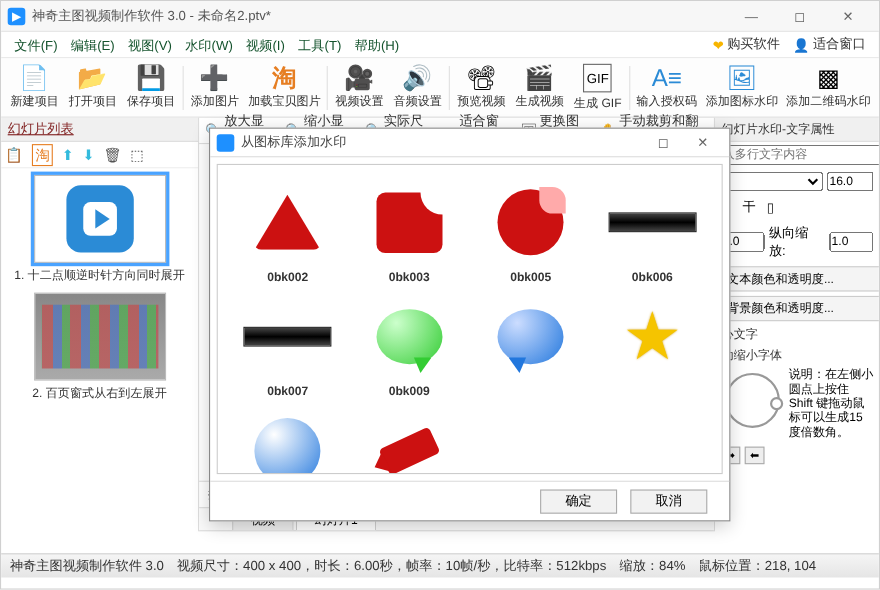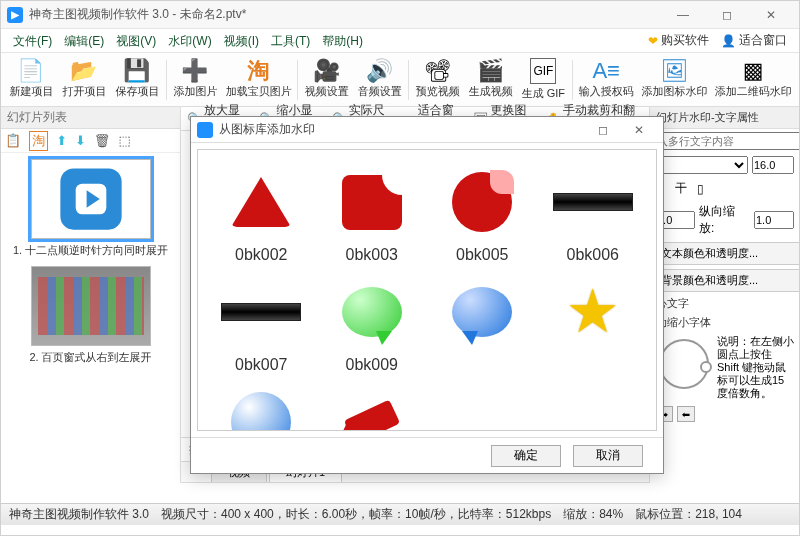--- a/index.html
+++ b/index.html
@@ -12,21 +12,21 @@
 .menubar .mi { padding: 0 6px; color: #14532d; line-height: 24px; }
 .menubar .sp { flex: 1; }
 .menubar .rlink { padding: 0 6px; color: #333; display: flex; align-items: center; gap: 3px; }
 .toolbar { height: 54px; display: flex; align-items: center; padding: 2px 4px; border-bottom: 1px solid #ddd; background: #fdfdfd; }
 .toolbar .tb { display: flex; flex-direction: column; align-items: center; justify-content: center; padding: 2px 6px; min-width: 48px; height: 50px; gap: 2px; }
 .toolbar .tb .ic { font-size: 22px; line-height: 22px; }
 .toolbar .tb .lb { font-size: 11px; color: #333; white-space: nowrap; }
 .toolbar .sep { width: 1px; height: 40px; background: #e0e0e0; margin: 0 2px; }
 .body { display: flex; height: 376px; }
 .leftpanel { width: 180px; border-right: 1px solid #ddd; display: flex; flex-direction: column; }
-.lp-head { height: 22px; background: #f0f0f0; display: flex; align-items: center; padding: 0 6px; border-bottom: 1px solid #ddd; color: #737373; }
+.lp-head { height: 22px; background: #f0f0f0; display: flex; align-items: center; padding: 0 6px; border-bottom: 1px solid #ddd; color: #7f1d1d; text-decoration: underline; }
 .lp-tools { height: 24px; display: flex; align-items: center; padding: 0 4px; gap: 8px; border-bottom: 1px solid #eee; }
 .lp-tools .ti { font-size: 13px; color: #555; }
 .slides { flex: 1; overflow: auto; padding: 6px; }
 .slide-item { margin-bottom: 8px; }
 .slide-thumb { width: 120px; height: 80px; margin: 0 auto 4px auto; border: 1px solid #bbb; background: #eee; display: flex; align-items: center; justify-content: center; }
 .slide-thumb.sel { outline: 3px solid #4aa3ff; }
 .slide-cap { text-align: center; font-size: 11px; color: #333; }
 .centerpanel { flex: 1; display: flex; flex-direction: column; position: relative; }
 .ctools { height: 24px; border-bottom: 1px solid #ddd; display: flex; align-items: center; padding: 0 6px; gap: 10px; font-size: 11px; color: #333; }
 .ctools .ci { display: flex; align-items: center; gap: 2px; }
@@ -48,21 +48,21 @@
 
 .dialog { position: absolute; left: 190px; top: 116px; width: 474px; height: 358px; background: #fff; border: 1px solid #888; box-shadow: 0 4px 16px rgba(0,0,0,.2); display: flex; flex-direction: column; z-index: 10; }
 .dlg-title { height: 26px; display: flex; align-items: center; padding: 0 6px; border-bottom: 1px solid #ddd; }
 .dlg-title .ic { width: 16px; height: 16px; background: #1e90ff; border-radius: 3px; margin-right: 6px; }
 .dlg-title .t { flex: 1; color: #444; }
 .dlg-title .x { width: 36px; text-align: center; color: #666; }
 .dlg-body { flex: 1; padding: 12px; border: 1px solid #ccc; margin: 6px; overflow: auto; }
 .grid { display: grid; grid-template-columns: repeat(4, 1fr); gap: 8px; }
 .cell { display: flex; flex-direction: column; align-items: center; gap: 4px; }
 .thumb { width: 100px; height: 80px; display: flex; align-items: center; justify-content: center; }
-.cap { font-size: 16px; color: #333; }
+.cap { font-size: 11px; color: #333; font-weight: bold; }
 .dlg-foot { height: 36px; display: flex; align-items: center; justify-content: flex-end; gap: 12px; padding: 0 20px; border-top: 1px solid #ddd; }
 .dlg-foot button { width: 70px; height: 22px; border: 1px solid #aaa; background: #f2f2f2; }
 
 .shp-tri { width: 0; height: 0; border-left: 30px solid transparent; border-right: 30px solid transparent; border-bottom: 50px solid #c11; border-radius: 6px; }
 .shp-sq { width: 60px; height: 55px; background: #c11; border-radius: 8px; position: relative; }
 .shp-sq::after { content: ""; position: absolute; right: -2px; top: -2px; width: 22px; height: 22px; background: #fff; border-radius: 0 8px 0 20px; }
 .shp-seal { width: 60px; height: 60px; background: radial-gradient(#2c2,#070); border-radius: 50%; box-shadow: 0 0 0 3px #0a0 inset; }
 .shp-circ-r { width: 60px; height: 60px; background: #c11; border-radius: 50%; position: relative; }
 .shp-circ-r::after { content: ""; position: absolute; right: -2px; top: -2px; width: 24px; height: 24px; background: #faa; border-radius: 0 50% 0 50%; }
 .shp-bar { width: 80px; height: 18px; background: linear-gradient(#444,#000,#444); border: 1px solid #222; }

